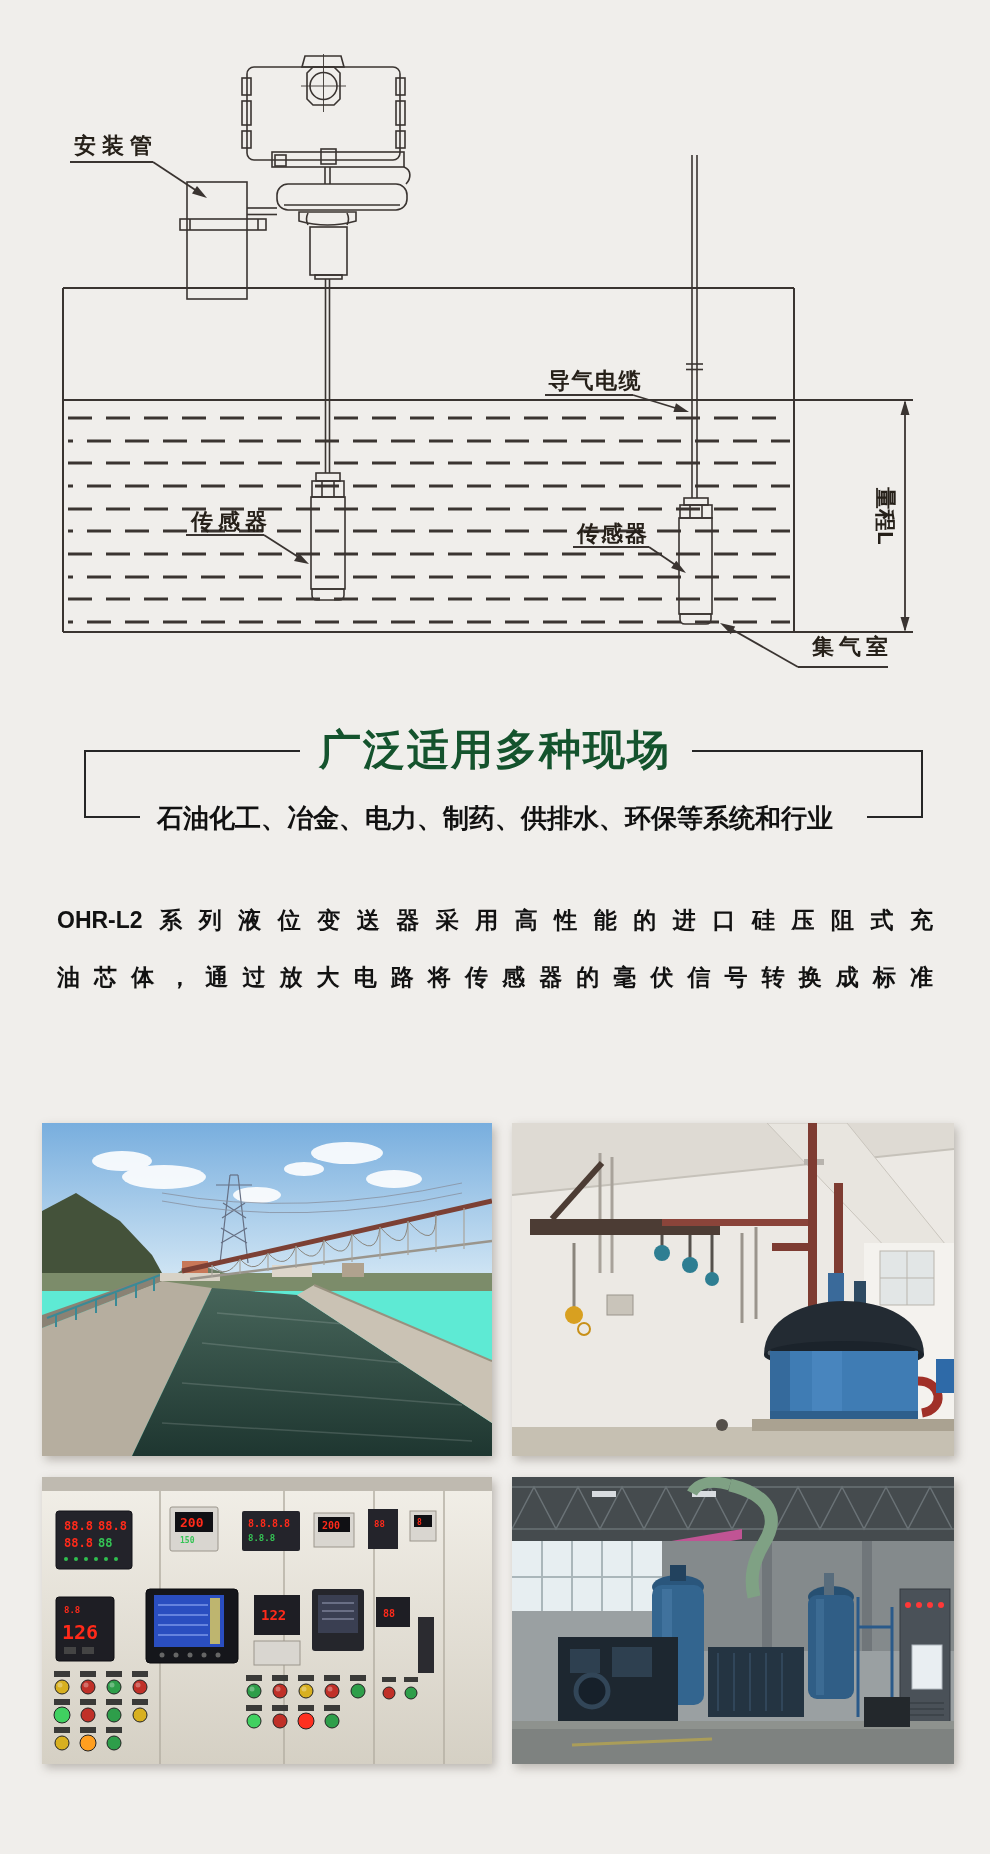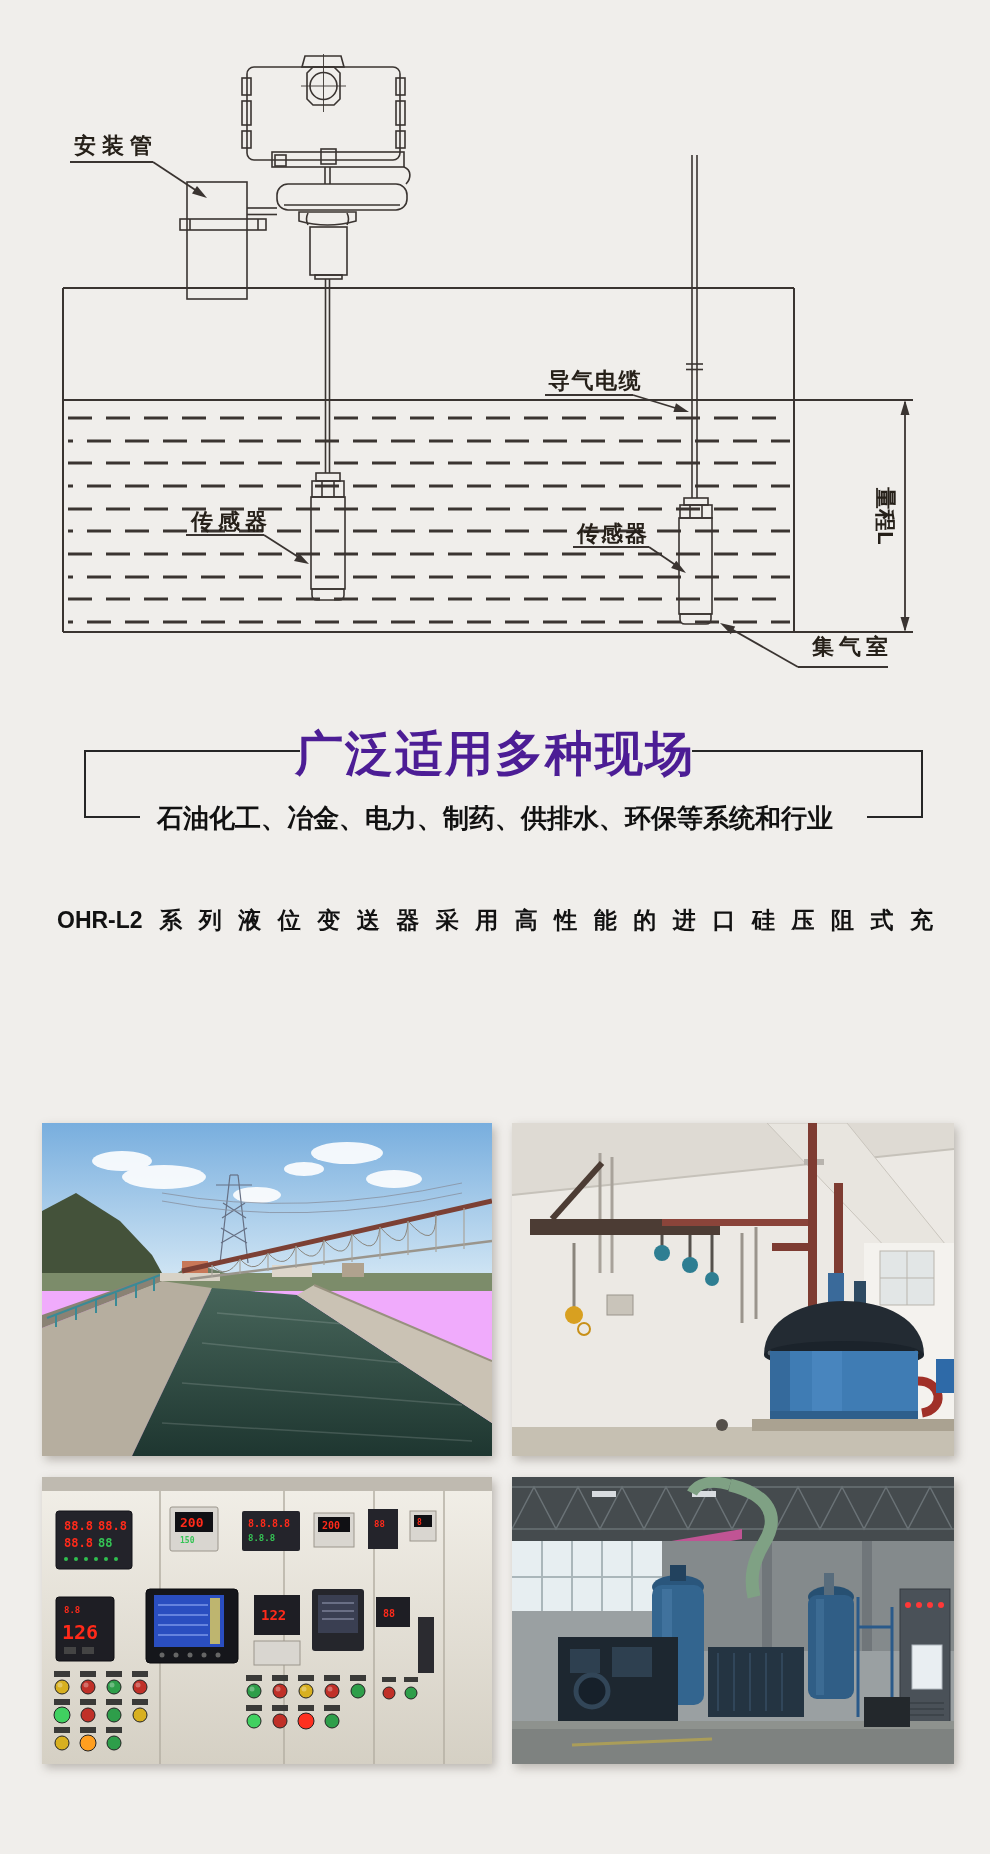--- a/index.html
+++ b/index.html
@@ -4,28 +4,28 @@
 <style>
   html,body{margin:0;padding:0;}
   body{width:990px;height:1854px;position:relative;overflow:hidden;
        background:#f0eeeb;font-family:"Liberation Sans",sans-serif;color:#141414;}
   .abs{position:absolute;}
   
   #diagram{left:0;top:0;width:990px;height:700px;}
   svg text.dlabel{font-family:"Liberation Sans",sans-serif;font-size:22px;font-weight:600;fill:#262019;}
   
   .frame-line{position:absolute;background:#262626;}
-  #sec-title{left:0;top:722px;width:990px;text-align:center;font-size:48px;font-weight:bold;color:#4c1d95;letter-spacing:2px;}
+  #sec-title{left:0;top:722px;width:990px;text-align:center;font-size:42px;font-weight:bold;color:#14532d;letter-spacing:2px;}
   #sec-subtitle{left:0;top:801px;width:990px;text-align:center;font-size:26px;font-weight:600;color:#111;}
   
   #desc{left:57px;top:892px;width:876px;}
   #desc .dline{font-size:23px;line-height:57px;font-weight:600;color:#121212;white-space:nowrap;}
   #desc .fill{text-align:justify;text-align-last:justify;white-space:normal;word-break:keep-all;}
   
-  .photo{position:absolute;box-shadow:3px 4px 9px rgba(90,80,70,.35);background:#f0abfc;overflow:hidden;}
+  .photo{position:absolute;box-shadow:3px 4px 9px rgba(90,80,70,.35);background:#5eead4;overflow:hidden;}
   .photo svg{display:block;width:100%;height:100%;}
   #photo1{left:42px; top:1123px;width:450px;height:333px;}
   #photo2{left:512px;top:1123px;width:442px;height:333px;}
   #photo3{left:42px; top:1477px;width:450px;height:287px;}
   #photo4{left:512px;top:1477px;width:442px;height:287px;}
   .led{font-family:"DejaVu Sans Mono",monospace;font-weight:bold;fill:#ff2a1a;}
   .ledg{font-family:"DejaVu Sans Mono",monospace;font-weight:bold;fill:#35c455;}
 </style>
 </head>
 <body>
@@ -161,20 +161,21 @@
 <div class="frame-line" style="left:84px;top:750px;width:216px;height:2px;"></div>
 <div class="frame-line" style="left:692px;top:750px;width:231px;height:2px;"></div>
 <div class="frame-line" style="left:84px;top:750px;width:2px;height:68px;"></div>
 <div class="frame-line" style="left:921px;top:750px;width:2px;height:68px;"></div>
 <div class="frame-line" style="left:84px;top:816px;width:56px;height:2px;"></div>
 <div class="frame-line" style="left:867px;top:816px;width:56px;height:2px;"></div>
 <div class="abs" id="sec-subtitle">石油化工、冶金、电力、制药、供排水、环保等系统和行业</div>
 
 <div class="abs" id="desc">
   <div class="dline fill">OHR-L2系列液位变送器采用高性能的进口硅压阻式充</div>
+  <div class="dline fill">油芯体，通过放大电路将传感器的毫伏信号转换成标准</div>
 </div>
 
 <div class="photo" id="photo1" role="img" aria-label="供排水处理水池现场">
 <svg viewBox="0 0 450 333">
   <defs>
     <linearGradient id="sky1" x1="0" y1="0" x2="0" y2="1">
       <stop offset="0" stop-color="#78aede"></stop>
           <stop offset="1" stop-color="#d8eaf6"></stop>
     </linearGradient>
     <linearGradient id="wat1" x1="0" y1="0" x2="0" y2="1">

